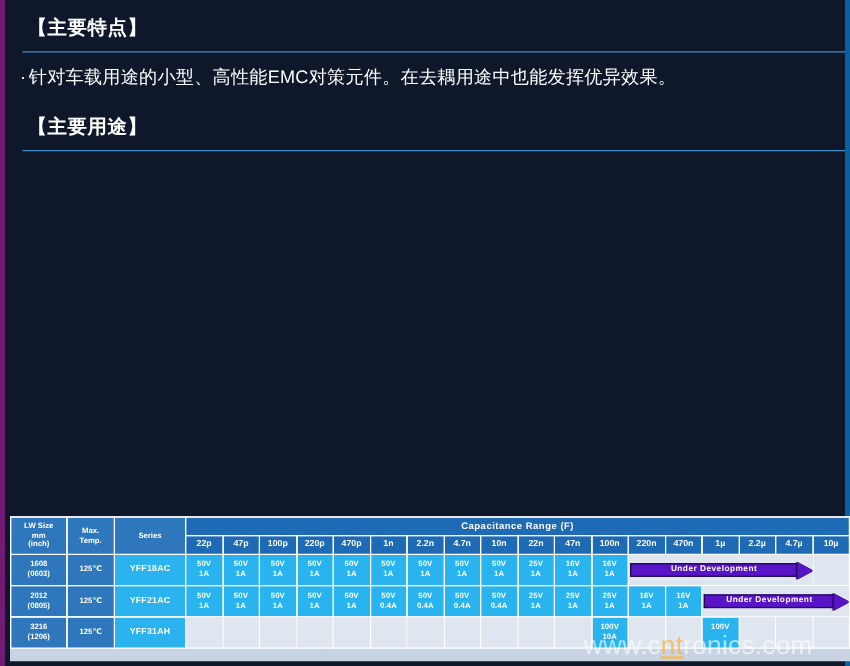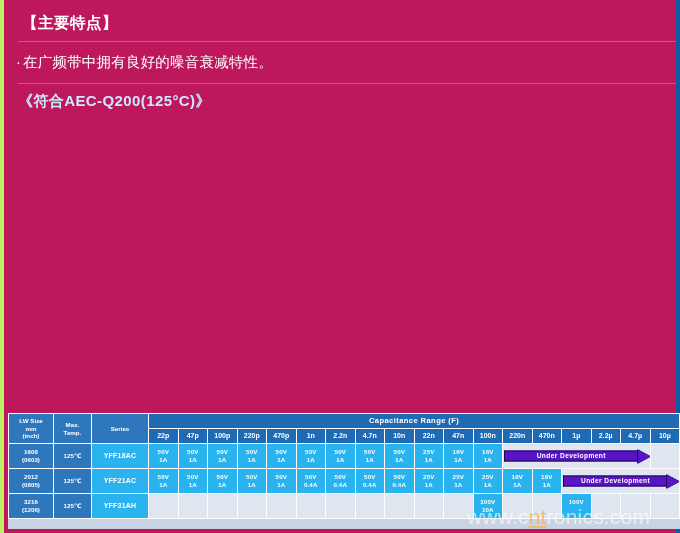--- a/index.html
+++ b/index.html
@@ -15,23 +15,23 @@
     color: #ffffff;
     position: relative;
   }
 
   
   .slide {
     position: absolute;
     left: 0; top: 0;
     width: 680px;
     height: 533px;
-    background: #be185d;
+    background: #0f172a;
     box-sizing: border-box;
-    border-left: 4px solid #bef264;
+    border-left: 4px solid #701a75;
     border-right: 4px solid #0a5fa2;
   }
 
   
   .content {
     position: absolute;
     left: 4px; top: 4px;
     width: 672px;
   }
 
@@ -201,31 +201,31 @@
 </style>
 </head>
 <body>
 
 <div class="slide">
 
   <div class="content">
     <div class="heading">【主要特点】</div>
     <div class="rule"></div>
 
-
-
-    <div class="bullet"><span class="dot">·</span><span>在广频带中拥有良好的噪音衰减特性。</span></div>
-
-
-
+    <div class="bullet"><span class="dot">·</span><span>针对车载用途的小型、高性能EMC对策元件。在去耦用途中也能发挥优异效果。</span></div>
+
+
+
+
+
+    <div class="heading">【主要用途】</div>
     <div class="rule"></div>
 
 
 
-    <div class="subtitle">《符合AEC-Q200(125°C)》</div>
   </div>
 
   <div class="table-wrap">
     <table class="spec">
       <colgroup>
         <col style="width:45px">
         <col style="width:38px">
         <col style="width:57px">
         <col span="18" style="width:29.5px">
       </colgroup>

